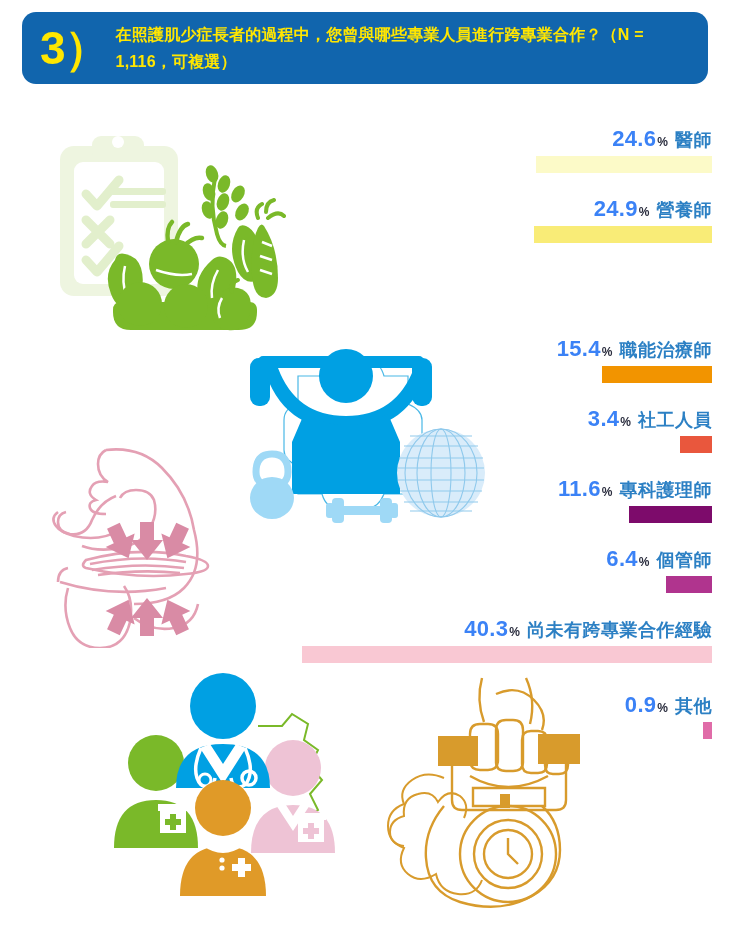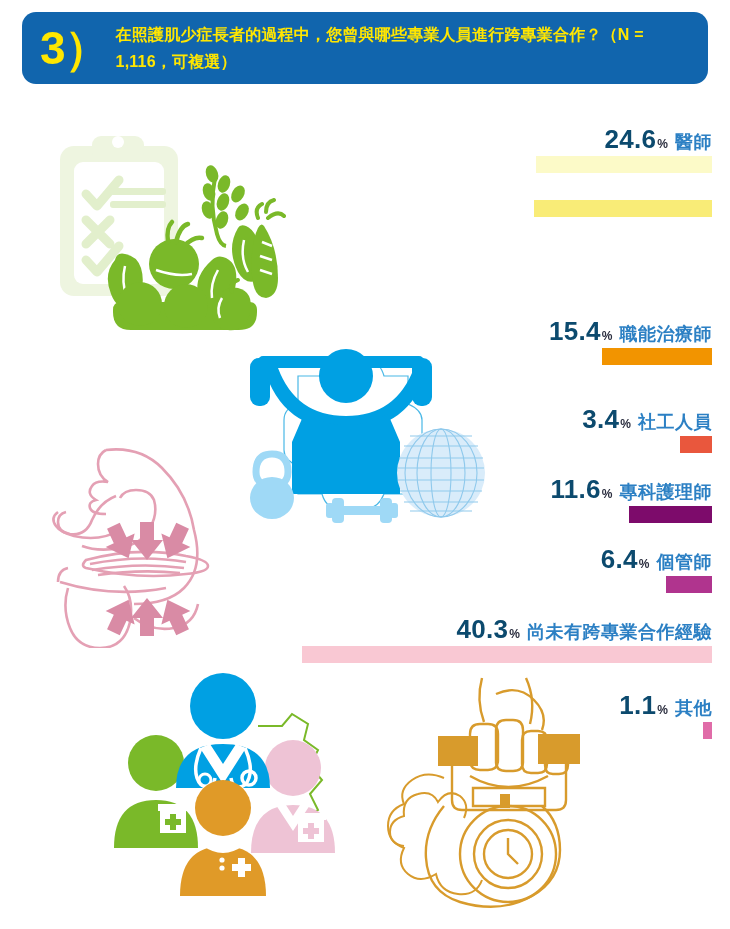--- a/index.html
+++ b/index.html
@@ -28,21 +28,21 @@
 
   
   #chart{
     position:absolute;left:0;top:92px;width:730px;height:640px;
   }
   .chart-row{position:absolute;right:18px;width:712px;}
   .row-label{
     text-align:right;white-space:nowrap;line-height:26px;height:26px;
   }
   .row-pct{
-    color:#0c4a6e;font-size:26px;font-weight:bold;letter-spacing:0.3px;
+    color:#3b82f6;font-size:22px;font-weight:bold;letter-spacing:0.3px;
   }
   .row-pct-sign{
     color:#2B2E3F;font-size:12px;font-weight:bold;margin-left:1px;
   }
   .row-name{
     color:#2C80C4;font-size:18px;font-weight:bold;margin-left:7px;
     letter-spacing:0.5px;
   }
   .row-bar-track{
     width:100%;height:17px;margin-top:4px;position:relative;
@@ -251,25 +251,26 @@
 
 <div id="chart">
 
 <div class="chart-row" style="top: 34px;">
       <div class="row-label"><span class="row-pct">24.6</span><span class="row-pct-sign">%</span><span class="row-name">醫師</span></div>
       <div class="row-bar-track">
         <div class="row-bar" style="width: 176px; background: rgb(252, 250, 200);"></div>
       </div>
     </div>
     <div class="chart-row" style="top: 104px;">
+      <div class="row-label"><span class="row-pct">24.9</span><span class="row-pct-sign">%</span><span class="row-name">營養師</span></div>
       <div class="row-bar-track">
         <div class="row-bar" style="width: 178px; background: rgb(249, 236, 119);"></div>
       </div>
     </div>
-    <div class="chart-row" style="top: 226px; margin-left: 14px;">
+    <div class="chart-row" style="top: 244px; margin-left: 14px;">
       <div class="row-label"><span class="row-pct">15.4</span><span class="row-pct-sign">%</span><span class="row-name">職能治療師</span></div>
       <div class="row-bar-track">
         <div class="row-bar" style="width: 110px; background: rgb(242, 148, 0);"></div>
       </div>
     </div>
     <div class="chart-row" style="top: 314px; padding-left: 8px;">
       <div class="row-label"><span class="row-pct">3.4</span><span class="row-pct-sign">%</span><span class="row-name">社工人員</span></div>
       <div class="row-bar-track">
         <div class="row-bar" style="width: 32px; background: rgb(233, 87, 61);"></div>
       </div>
@@ -286,18 +287,18 @@
         <div class="row-bar" style="width: 46px; background: rgb(176, 52, 142);"></div>
       </div>
     </div>
     <div class="chart-row" style="top: 524px;">
       <div class="row-label"><span class="row-pct">40.3</span><span class="row-pct-sign">%</span><span class="row-name">尚未有跨專業合作經驗</span></div>
       <div class="row-bar-track">
         <div class="row-bar" style="width: 410px; background: rgb(249, 200, 211);"></div>
       </div>
     </div>
     <div class="chart-row" style="top: 600px;">
-      <div class="row-label"><span class="row-pct">1.1</span><span class="row-pct-sign">%</span><span class="row-name">其他</span></div>
+      <div class="row-label"><span class="row-pct">0.9</span><span class="row-pct-sign">%</span><span class="row-name">其他</span></div>
       <div class="row-bar-track">
         <div class="row-bar" style="width: 9px; background: rgb(224, 108, 168);"></div>
       </div>
     </div>
   </div>
 
 </body></html>

